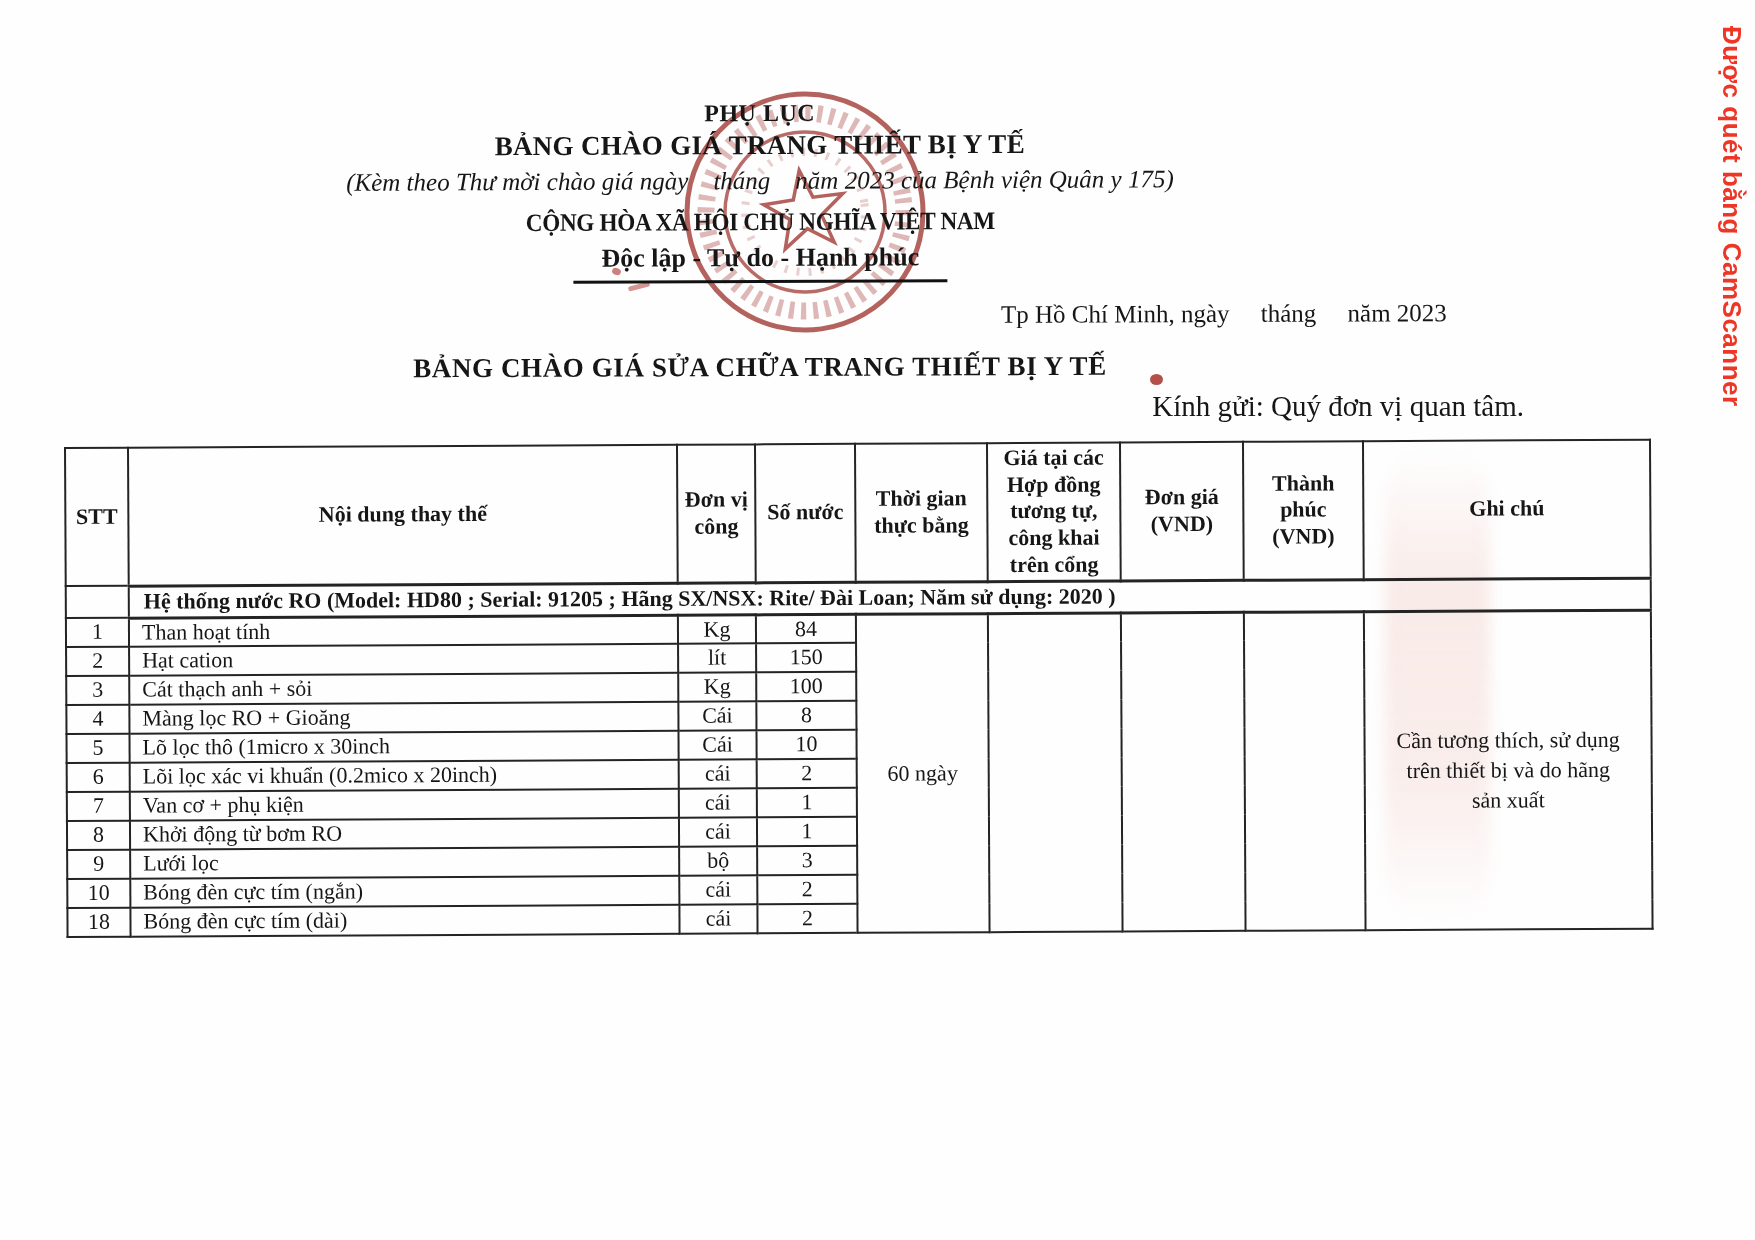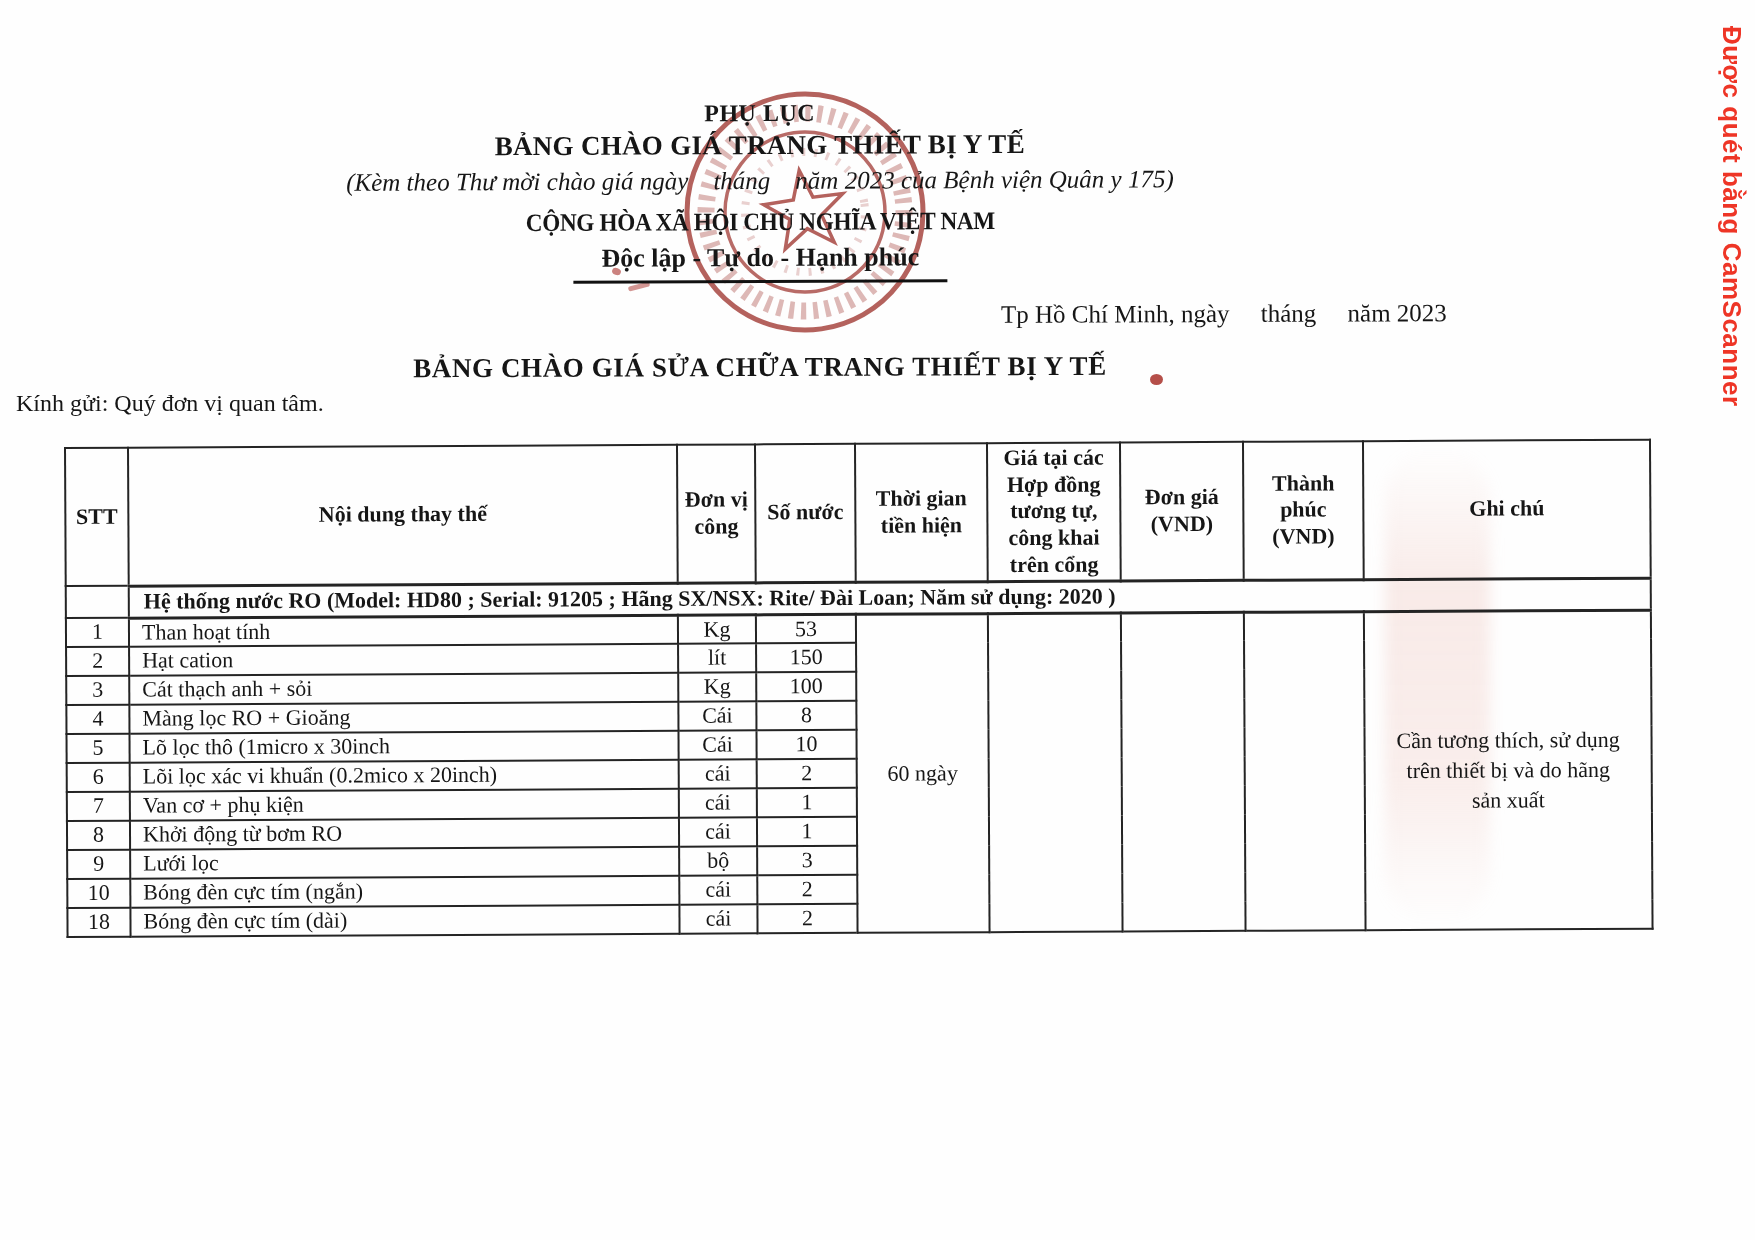--- a/index.html
+++ b/index.html
@@ -38,23 +38,23 @@
   }
   .doc-title {
     position: absolute;
     top: 352px; left: 0; width: 1520px;
     text-align: center;
     font-size: 27px; font-weight: bold; letter-spacing: .6px;
     transform: rotate(-0.2deg);
   }
   .salutation {
     position: absolute;
-    top: 390px; left: 16px; width: 1520px;
-    text-align: left;
-    font-size: 24px;
+    top: 390px; left: 4px; width: 1520px;
+    text-align: right;
+    font-size: 29px;
   }
 
   
   .quote-table {
     position: absolute;
     left: 64px; top: 447px;
     width: 1585px;
     border-collapse: collapse;
     table-layout: fixed;
     transform: rotate(-0.3deg);
@@ -167,36 +167,36 @@
       <col style="width:123px">
         <col style="width:120px">
         <col style="width:287px">
     </colgroup>
     <tbody>
       <tr class="header-row">
         <th>STT</th>
         <th>Nội dung thay thế</th>
         <th>Đơn vị công</th>
         <th>Số nước</th>
-        <th>Thời gian tiền hiện</th>
+        <th>Thời gian thực bằng</th>
         <th>Giá tại các Hợp đồng tương tự, công khai trên cổng</th>
         <th>Đơn giá (VND)</th>
         <th>Thành phúc (VND)</th>
         <th>Ghi chú</th>
       </tr>
       <tr class="section-row">
         <td></td>
         <td class="section-cell" colspan="8">Hệ thống nước RO (Model: HD80 ; Serial: 91205 ; Hãng SX/NSX: Rite/ Đài Loan; Năm sử dụng: 2020 )</td>
       </tr>
 
       <tr class="data-row">
         <td>1</td>
         <td class="cell-name">Than hoạt tính</td>
         <td>Kg</td>
-        <td>53</td>
+        <td>84</td>
         <td class="merged-cell" rowspan="11">60 ngày</td>
         <td class="merged-cell" rowspan="11"></td>
         <td class="merged-cell" rowspan="11"></td>
         <td class="merged-cell" rowspan="11"></td>
         <td class="merged-cell note-cell" rowspan="11">Cần tương thích, sử dụng trên thiết bị và do hãng sản xuất</td>
       </tr>
       <tr class="data-row">
         <td>2</td>
         <td class="cell-name">Hạt cation</td>
         <td>lít</td>

